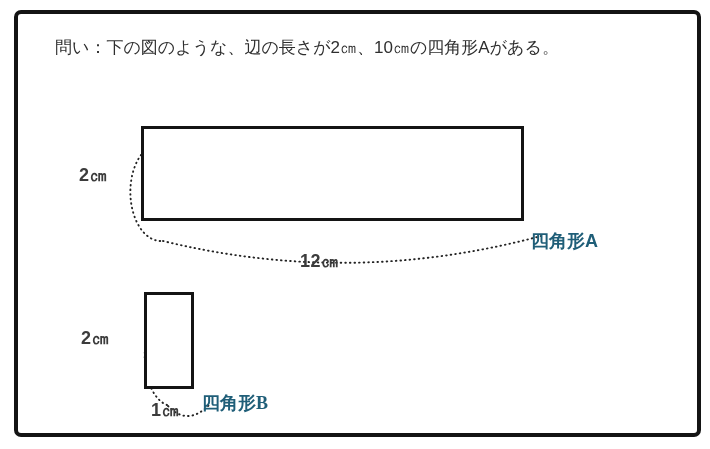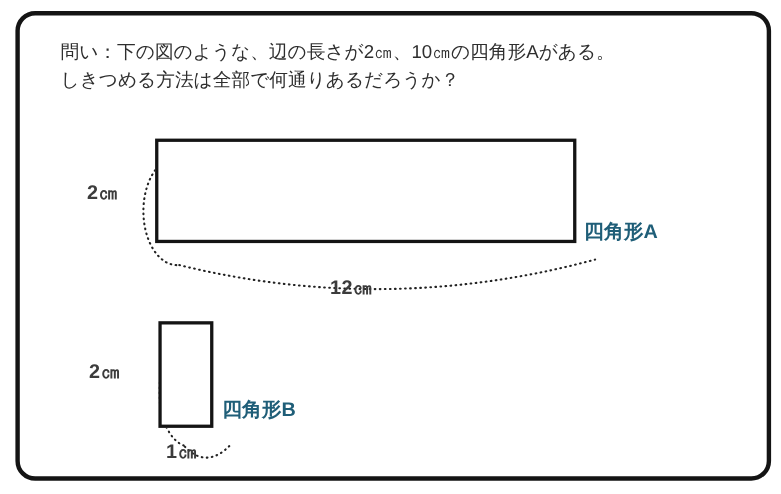--- a/index.html
+++ b/index.html
@@ -8,21 +8,21 @@
     background: #ffffff;
     font-family: "Liberation Sans", sans-serif;
     overflow: hidden;
     position: relative;
   }
   .frame {
     position: absolute;
     left: 14px; top: 10px;
     width: 687px; height: 427px;
     border: 4px solid #141414;
-    border-radius: 18px;
+    border-radius: 7px;
     background: #ffffff;
   }
   .question {
     position: absolute;
     left: 37px; top: 21px;
     width: 655px;
     color: #2e2e2e;
     font-size: 17px;
     line-height: 25px;
     white-space: nowrap;
@@ -45,23 +45,24 @@
   .dim-2a { left: 79px;  top: 163px; }
   .dim-10a { left: 300px; top: 249px; }
   .dim-2b { left: 81px;  top: 326px; }
   .dim-1b { left: 151px; top: 398px; }
   .shape-label {
     position: absolute;
     color: #1f5e78;
     font-size: 18px;
     font-weight: bold;
     white-space: nowrap;
+    margin-top: 31px;
   }
   .label-a { left: 531px; top: 198px; }
-  .label-b { left: 202px; top: 360px; }
+  .label-b { left: 202px; top: 360px; font-family: Liberation Serif, serif; }
   svg.arcs {
     position: absolute;
     left: 0; top: 0;
     width: 710px; height: 449px;
     pointer-events: none;
   }
   svg.arcs path {
     fill: none;
     stroke: #222222;
     stroke-width: 1.9;
@@ -69,21 +70,20 @@
     stroke-dasharray: 0.6 4;
   }
 </style>
 </head>
 <body>
 
 <div class="frame">
 
   <div class="question">
     <div>問い：下の図のような、辺の長さが2㎝、10㎝の四角形Aがある。</div>
-    <div>しきつめる方法は全部で何通りあるだろうか？</div>
   </div>
 
   <svg class="arcs" viewBox="0 0 710 449" xmlns="http://www.w3.org/2000/svg">
     <path d="M 142 129 A 30 48 0 0 0 144 227"></path>
     <path d="M 145 227 Q 333 273 523 222"></path>
     <path d="M 147 294 A 28 50 0 0 0 149 391"></path>
     <path d="M 150 392 Q 170 413 192 390"></path>
   </svg>
 
 </div>

